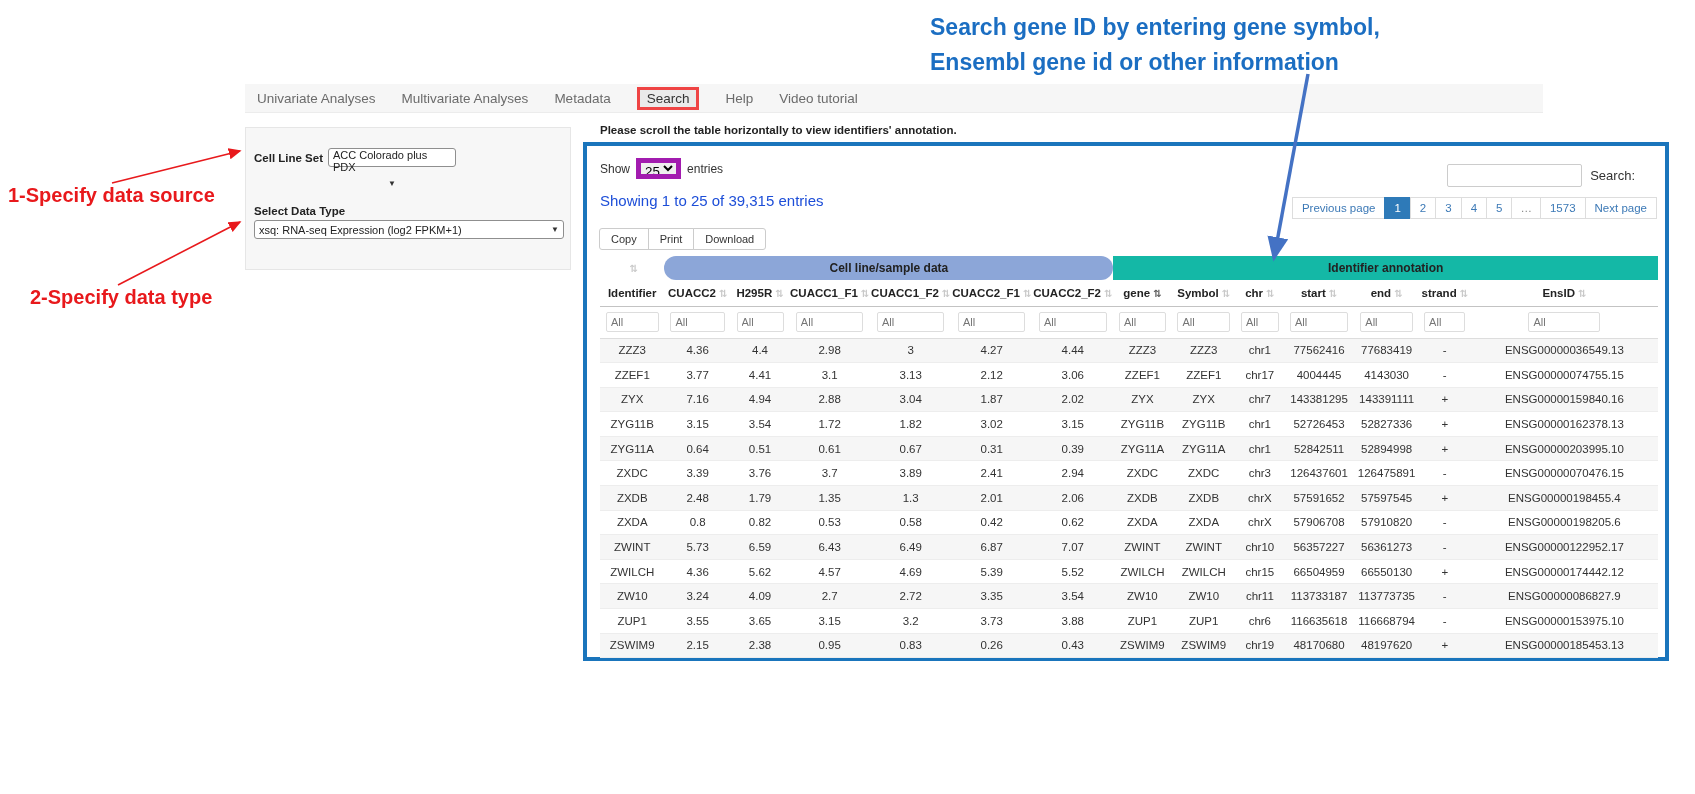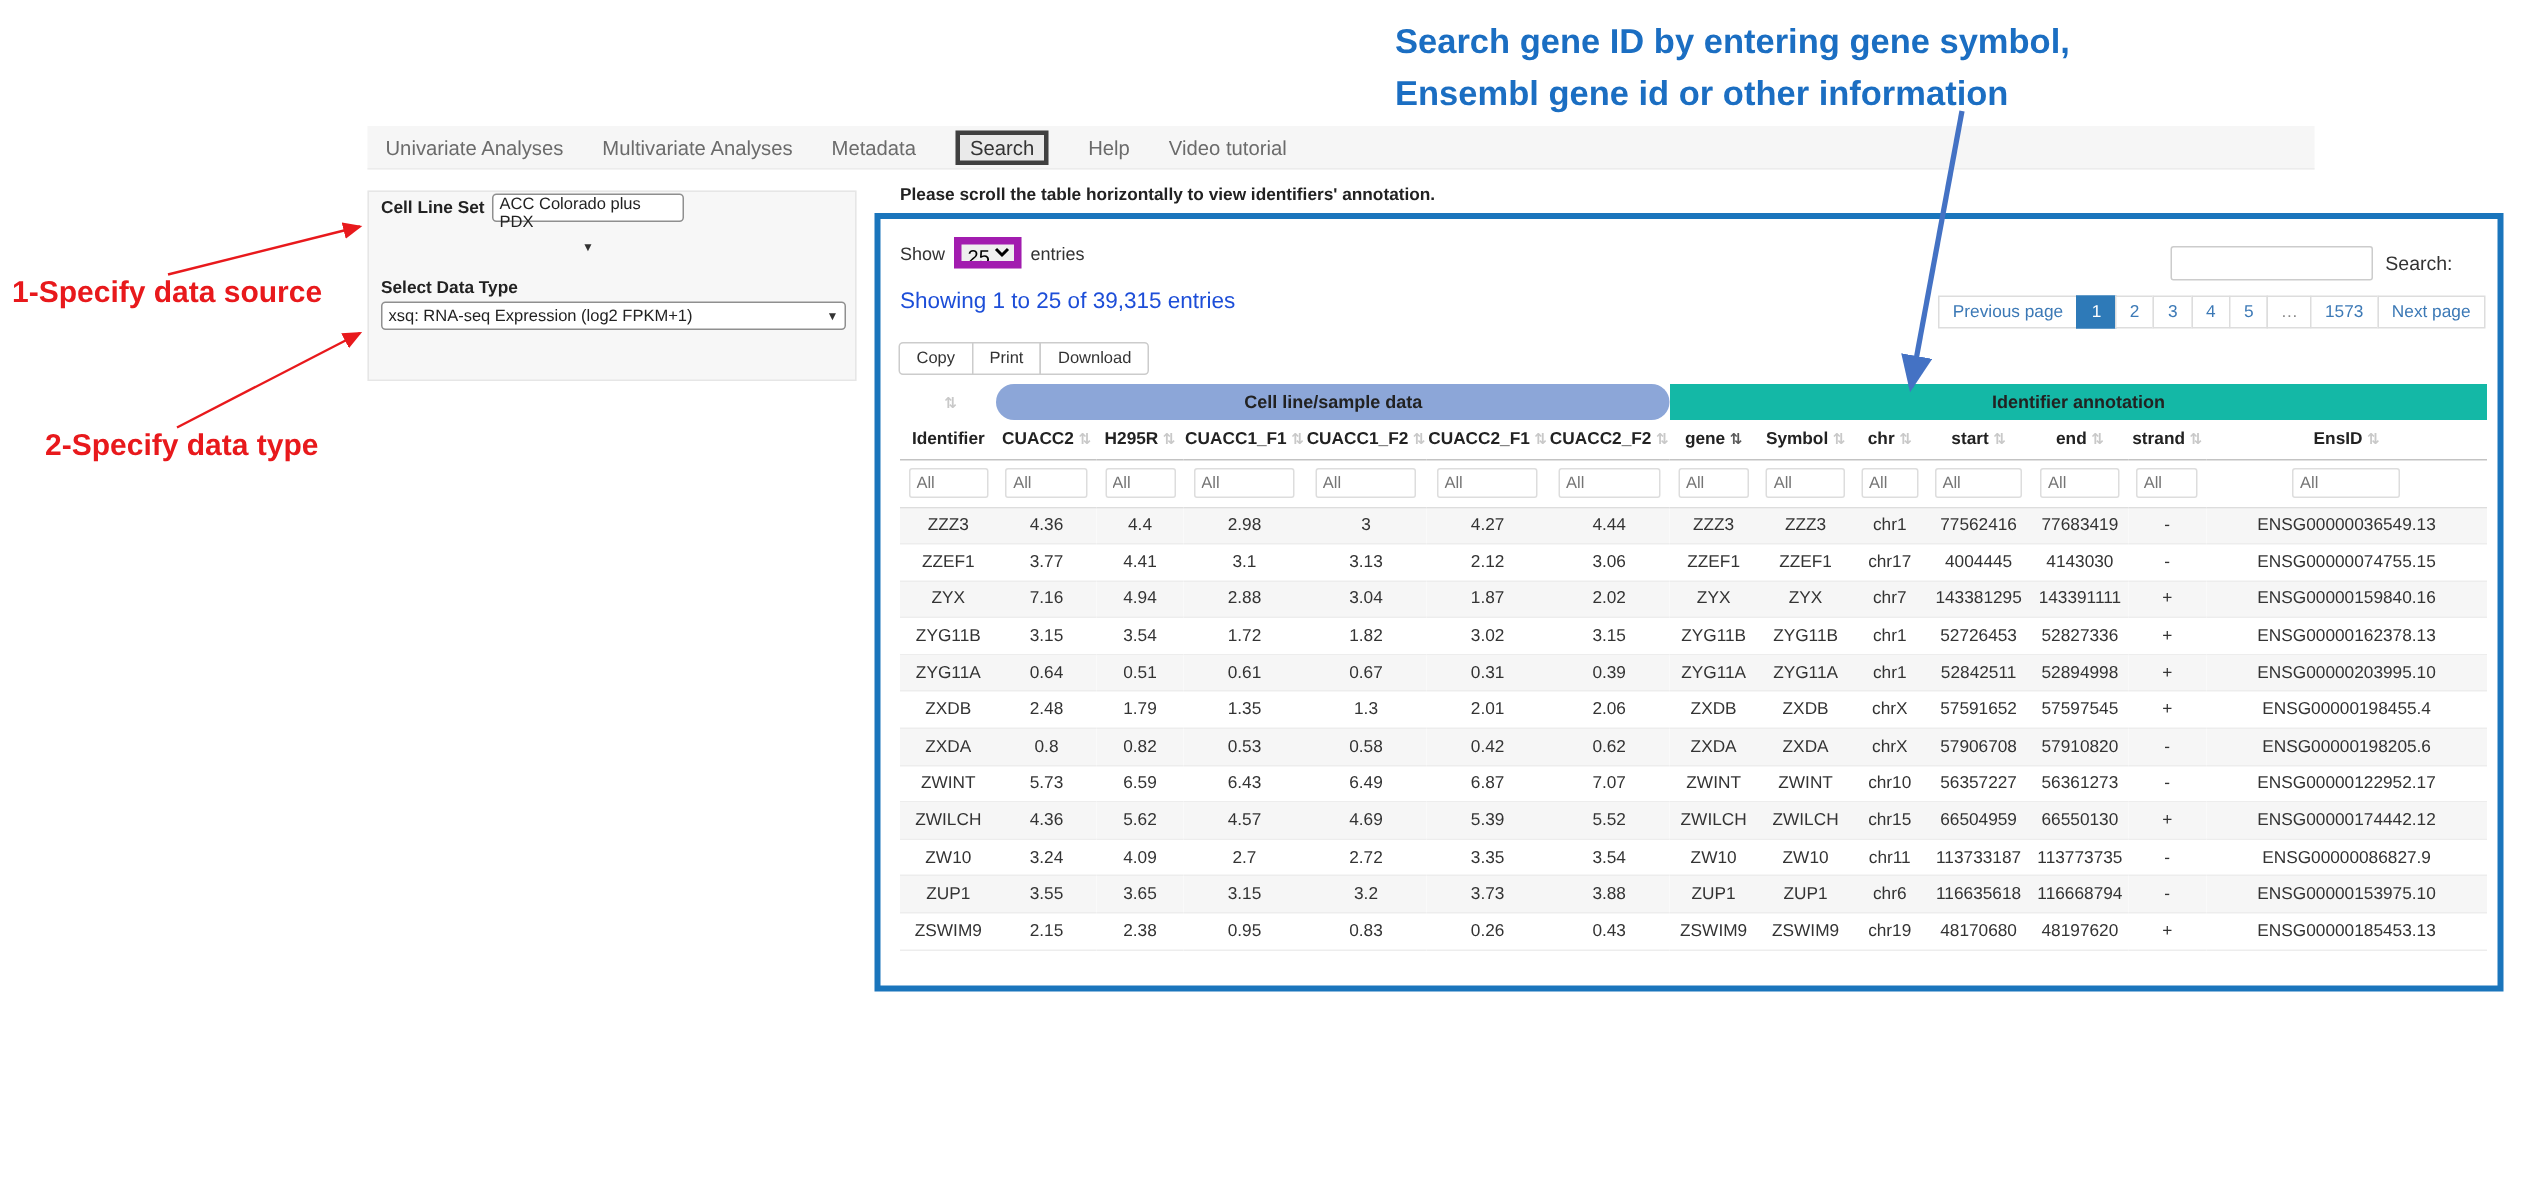--- a/index.html
+++ b/index.html
@@ -15,26 +15,26 @@
   #red-note-1 { left:8px;  top:184px; }
   #red-note-2 { left:30px; top:286px; }
   .blue-note { position:absolute; left:930px; top:10px; color:#1b6ec2;
     font-weight:bold; font-size:23px; line-height:1.5; z-index:41; white-space:nowrap; }
 
   
   .navbar { position:absolute; left:245px; top:84px; width:1298px; height:29px;
     background:#f6f6f6; border-bottom:1px solid #ececec; display:flex;
     align-items:center; gap:26px; padding:0 12px; font-size:13.5px; color:#6b6b6b; }
   .nav-item { cursor:pointer; white-space:nowrap; }
-  .nav-item.active-tab { color:#333; background:#eaeaea; border:3px solid #404040;
+  .nav-item.active-tab { color:#333; background:#eaeaea; border:3px solid #ef4444;
     padding:1px 7px; }
 
   
-  .left-panel { position:absolute; left:245px; top:127px; width:326px; height:127px;
-    background:#f7f7f7; border:1px solid #e6e6e6; padding:1px 8px; }
+  .left-panel { position:absolute; left:245px; top:127px; width:326px; height:143px;
+    background:#f7f7f7; border:1px solid #e6e6e6; padding:20px 8px; }
   .panel-row1 { display:flex; align-items:center; gap:5px; }
   .panel-label { font-weight:bold; font-size:11.5px; color:#222; white-space:nowrap; }
   .select-box { display:inline-flex; align-items:center; justify-content:space-between;
     border:1px solid #8f8f8f; border-radius:3px; background:#fff; height:19px;
     font-size:11px; padding:0 4px; gap:6px; cursor:pointer; color:#222; }
   #cell-line-select { width:128px;flex-direction:column; }
   .chevron { font-size:8px; color:#333; }
   .panel-label-2 { margin-top:38px; }
   #data-type-select { width:310px; margin-top:3px; }
 
@@ -306,20 +306,36 @@
             <td>0.39</td>
             <td>ZYG11A</td>
             <td>ZYG11A</td>
             <td>chr1</td>
             <td>52842511</td>
             <td>52894998</td>
             <td>+</td>
             <td>ENSG00000203995.10</td>
           </tr>
           <tr>
+            <td>ZXDC</td>
+            <td>3.39</td>
+            <td>3.76</td>
+            <td>3.7</td>
+            <td>3.89</td>
+            <td>2.41</td>
+            <td>2.94</td>
+            <td>ZXDC</td>
+            <td>ZXDC</td>
+            <td>chr3</td>
+            <td>126437601</td>
+            <td>126475891</td>
+            <td>-</td>
+            <td>ENSG00000070476.15</td>
+          </tr>
+          <tr>
             <td>ZXDB</td>
             <td>2.48</td>
             <td>1.79</td>
             <td>1.35</td>
             <td>1.3</td>
             <td>2.01</td>
             <td>2.06</td>
             <td>ZXDB</td>
             <td>ZXDB</td>
             <td>chrX</td>

